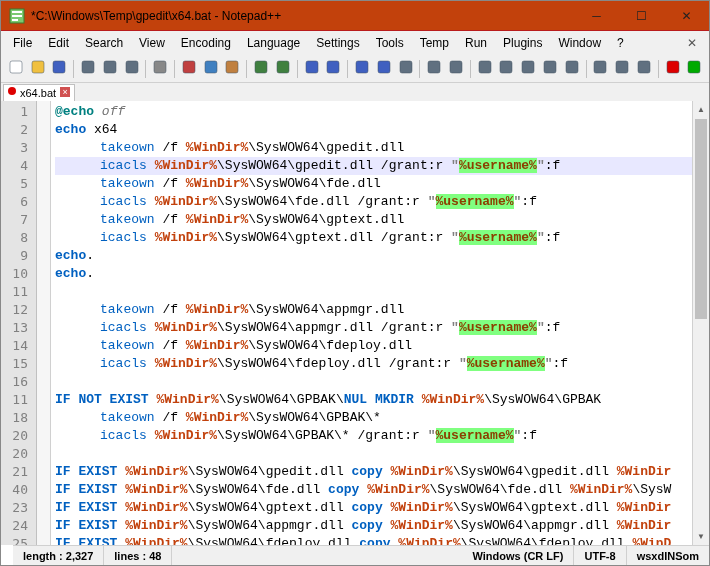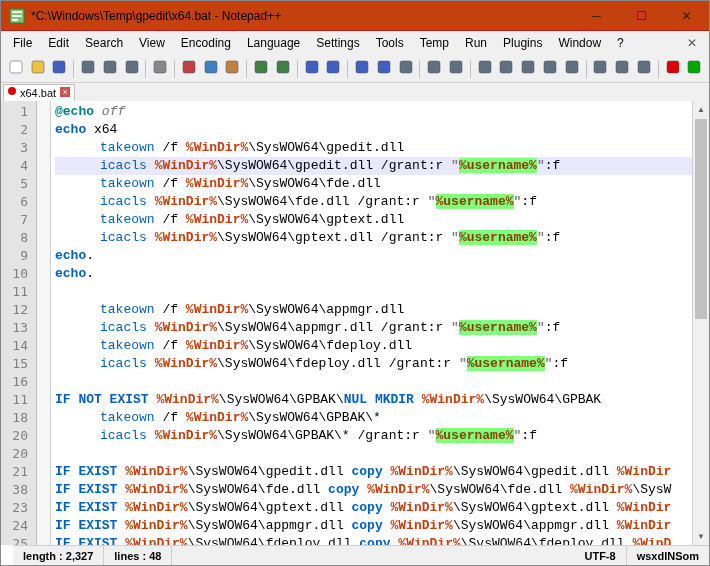--- a/index.html
+++ b/index.html
@@ -276,34 +276,35 @@
       <div style="height: 18px;">12</div>
       <div style="height: 18px;">13</div>
       <div style="height: 18px; text-align: right;">14</div>
       <div style="height: 18px;">15</div>
       <div style="height: 18px;">16</div>
       <div style="height: 18px;">11</div>
       <div style="height: 18px;">18</div>
       <div style="height: 18px;">20</div>
       <div style="height: 18px;">20</div>
       <div style="height: 18px;">21</div>
-      <div style="height: 18px;">38</div>
+      <div style="height: 18px;">40</div>
       <div style="height: 18px;">23</div>
       <div style="height: 18px;">24</div>
       <div style="height: 18px;">25</div>
       <div style="height: 18px;">26</div>
     </div>
   <div class="fold"></div>
   <div class="code" id="code"><div class="row"><span class="at">@echo</span><span class="norm"> </span><span class="kw2">off</span></div><div class="row"><span class="kw">echo</span><span class="norm"> x64</span></div><div class="row"><span class="cmd">takeown</span><span class="norm"> /f </span><span class="var">%WinDir%</span><span class="norm">\SysWOW64\gpedit.dll</span></div><div class="row cur"><span class="cmd">icacls</span><span class="norm"> </span><span class="var">%WinDir%</span><span class="norm">\SysWOW64\gpedit.dll /grant:r </span><span class="str">"</span><span class="hl2">%username%</span><span class="str">"</span><span class="norm">:f</span></div><div class="row"><span class="cmd">takeown</span><span class="norm"> /f </span><span class="var">%WinDir%</span><span class="norm">\SysWOW64\fde.dll</span></div><div class="row"><span class="cmd">icacls</span><span class="norm"> </span><span class="var">%WinDir%</span><span class="norm">\SysWOW64\fde.dll /grant:r </span><span class="str">"</span><span class="hl2">%username%</span><span class="str">"</span><span class="norm">:f</span></div><div class="row"><span class="cmd">takeown</span><span class="norm"> /f </span><span class="var">%WinDir%</span><span class="norm">\SysWOW64\gptext.dll</span></div><div class="row"><span class="cmd">icacls</span><span class="norm"> </span><span class="var">%WinDir%</span><span class="norm">\SysWOW64\gptext.dll /grant:r </span><span class="str">"</span><span class="hl2">%username%</span><span class="str">"</span><span class="norm">:f</span></div><div class="row"><span class="kw">echo</span><span class="norm">.</span></div><div class="row"><span class="kw">echo</span><span class="norm">.</span></div><div class="row">&nbsp;</div><div class="row"><span class="cmd">takeown</span><span class="norm"> /f </span><span class="var">%WinDir%</span><span class="norm">\SysWOW64\appmgr.dll</span></div><div class="row"><span class="cmd">icacls</span><span class="norm"> </span><span class="var">%WinDir%</span><span class="norm">\SysWOW64\appmgr.dll /grant:r </span><span class="str">"</span><span class="hl2">%username%</span><span class="str">"</span><span class="norm">:f</span></div><div class="row"><span class="cmd">takeown</span><span class="norm"> /f </span><span class="var">%WinDir%</span><span class="norm">\SysWOW64\fdeploy.dll</span></div><div class="row"><span class="cmd">icacls</span><span class="norm"> </span><span class="var">%WinDir%</span><span class="norm">\SysWOW64\fdeploy.dll /grant:r </span><span class="str">"</span><span class="hl2">%username%</span><span class="str">"</span><span class="norm">:f</span></div><div class="row">&nbsp;</div><div class="row"><span class="kw">IF NOT EXIST</span><span class="norm"> </span><span class="var">%WinDir%</span><span class="norm">\SysWOW64\GPBAK\</span><span class="kw">NUL MKDIR</span><span class="norm"> </span><span class="var">%WinDir%</span><span class="norm">\SysWOW64\GPBAK</span></div><div class="row"><span class="cmd">takeown</span><span class="norm"> /f </span><span class="var">%WinDir%</span><span class="norm">\SysWOW64\GPBAK\*</span></div><div class="row"><span class="cmd">icacls</span><span class="norm"> </span><span class="var">%WinDir%</span><span class="norm">\SysWOW64\GPBAK\* /grant:r </span><span class="str">"</span><span class="hl2">%username%</span><span class="str">"</span><span class="norm">:f</span></div><div class="row">&nbsp;</div><div class="row"><span class="kw">IF EXIST</span><span class="norm"> </span><span class="var">%WinDir%</span><span class="norm">\SysWOW64\gpedit.dll </span><span class="kw">copy</span><span class="norm"> </span><span class="var">%WinDir%</span><span class="norm">\SysWOW64\gpedit.dll </span><span class="var">%WinDir</span></div><div class="row"><span class="kw">IF EXIST</span><span class="norm"> </span><span class="var">%WinDir%</span><span class="norm">\SysWOW64\fde.dll </span><span class="kw">copy</span><span class="norm"> </span><span class="var">%WinDir%</span><span class="norm">\SysWOW64\fde.dll </span><span class="var">%WinDir%</span><span class="norm">\SysW</span></div><div class="row"><span class="kw">IF EXIST</span><span class="norm"> </span><span class="var">%WinDir%</span><span class="norm">\SysWOW64\gptext.dll </span><span class="kw">copy</span><span class="norm"> </span><span class="var">%WinDir%</span><span class="norm">\SysWOW64\gptext.dll </span><span class="var">%WinDir</span></div><div class="row"><span class="kw">IF EXIST</span><span class="norm"> </span><span class="var">%WinDir%</span><span class="norm">\SysWOW64\appmgr.dll </span><span class="kw">copy</span><span class="norm"> </span><span class="var">%WinDir%</span><span class="norm">\SysWOW64\appmgr.dll </span><span class="var">%WinDir</span></div><div class="row"><span class="kw">IF EXIST</span><span class="norm"> </span><span class="var">%WinDir%</span><span class="norm">\SysWOW64\fdeploy.dll </span><span class="kw">copy</span><span class="norm"> </span><span class="var">%WinDir%</span><span class="norm">\SysWOW64\fdeploy.dll </span><span class="var">%WinD</span></div></div>
   <div class="vscroll">
     <div class="arr">▲</div>
     <div class="thumb"></div>
     <div class="arr bot">▼</div>
   </div>
 </div>
 
 <div class="status">
   <div class="cell">length : 2,327</div>
   <div class="cell">lines : 48</div>
   <div class="spacer"></div>
+  <div class="cell">Windows (CR LF)</div>
   <div class="cell">UTF-8</div>
   <div class="cell" style="border:none">wsxdINSom</div>
 </div>
 
 </body></html>

